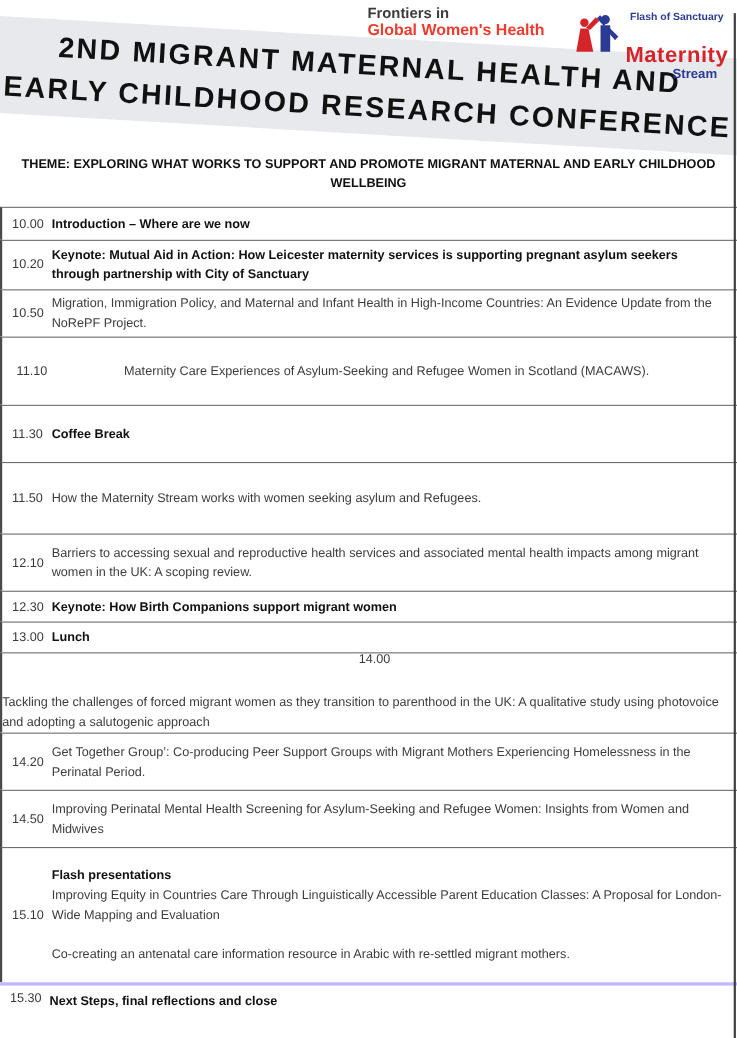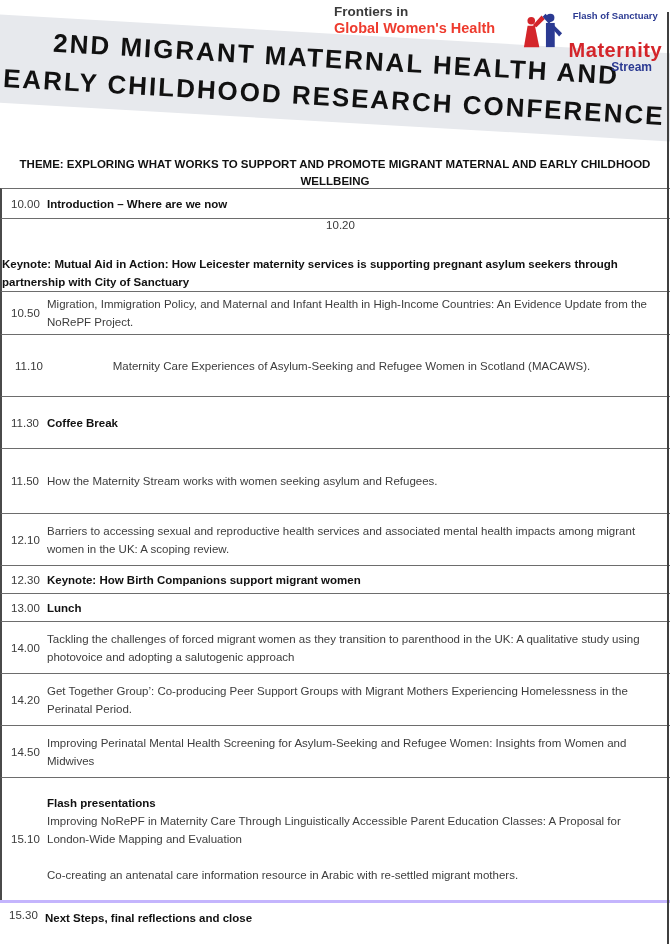--- a/index.html
+++ b/index.html
@@ -37,21 +37,21 @@
     position:absolute;right:8px;top:8px;z-index:2;
     display:flex;align-items:flex-start;
   }
   #sanctuary-figures{width:44px;height:46px;margin-right:4px;}
   #sanctuary-text{text-align:center;line-height:1;}
   #sanctuary-line1{font-size:9.5px;font-weight:bold;margin-top:3px;}
   #sanctuary-line2{font-size:20px;font-weight:bold;letter-spacing:.5px;margin-top:19px;}
   #sanctuary-line3{font-size:12px;font-weight:bold;text-align:right;padding-right:10px;margin-top:1px;}
   #theme{
     position:absolute;left:50%;transform:translateX(-50%);
-    top:156px;width:632px;z-index:2;
+    top:142px;width:632px;z-index:2;
     text-align:center;font-weight:bold;font-size:11.5px;line-height:17px;color:#111;
   }
   
   #schedule{width:670px;border-top:0;}
   .row{
     display:flex;align-items:center;
     border-top:1.5px solid #6d6d6d;
     border-left:2px solid #4a4a4a;
     box-sizing:border-box;
   }
@@ -112,21 +112,21 @@
     <div id="theme">THEME: EXPLORING WHAT WORKS TO SUPPORT AND PROMOTE MIGRANT MATERNAL AND EARLY CHILDHOOD WELLBEING</div>
   </div>
 
   <div id="schedule">
       <div class="row" style="min-height: 30px;">
         <div class="time">10.00</div>
         <div class="session">
           <p class="bold">Introduction – Where are we now</p>
         </div>
       </div>
-      <div class="row" style="min-height: 45px; flex-direction: column;">
+      <div class="row" style="min-height: 45px;">
         <div class="time">10.20</div>
         <div class="session">
           <p class="bold">Keynote: Mutual Aid in Action: How Leicester maternity services is supporting pregnant asylum seekers through partnership with City of Sanctuary</p>
         </div>
       </div>
       <div class="row" style="min-height: 43px;">
         <div class="time">10.50</div>
         <div class="session">
           <p class="">Migration, Immigration Policy, and Maternal and Infant Health in High-Income Countries: An Evidence Update from the NoRePF Project.</p>
         </div>
@@ -160,21 +160,21 @@
         <div class="session">
           <p class="bold">Keynote: How Birth Companions support migrant women</p>
         </div>
       </div>
       <div class="row" style="min-height: 28px;">
         <div class="time">13.00</div>
         <div class="session">
           <p class="bold">Lunch</p>
         </div>
       </div>
-      <div class="row" style="min-height: 52px;">
+      <div class="row" style="min-height: 52px; flex-direction: column;">
         <div class="time">14.00</div>
         <div class="session">
           <p class="">Tackling the challenges of forced migrant women as they transition to parenthood in the UK: A qualitative study using photovoice and adopting a salutogenic approach</p>
         </div>
       </div>
       <div class="row" style="min-height: 52px;">
         <div class="time">14.20</div>
         <div class="session">
           <p class="">Get Together Group’: Co-producing Peer Support Groups with Migrant Mothers Experiencing Homelessness in the Perinatal Period.</p>
         </div>
@@ -182,21 +182,21 @@
       <div class="row" style="min-height: 52px;">
         <div class="time">14.50</div>
         <div class="session">
           <p class="">Improving Perinatal Mental Health Screening for Asylum-Seeking and Refugee Women: Insights from Women and Midwives</p>
         </div>
       </div>
       <div class="row" style="min-height: 123px;">
         <div class="time">15.10</div>
         <div class="session">
           <p class="bold">Flash presentations</p>
-          <p class="">Improving NoRePF in Maternity Care Through Linguistically Accessible Parent Education Classes: A Proposal for London-Wide Mapping and Evaluation</p>
+          <p class="">Improving Equity in Countries Care Through Linguistically Accessible Parent Education Classes: A Proposal for London-Wide Mapping and Evaluation</p>
           <p class=" gap">Co-creating an antenatal care information resource in Arabic with re-settled migrant mothers.</p>
         </div>
       </div>
       <div class="row last" style="min-height: 72px;">
         <div class="time">15.30</div>
         <div class="session">
           <p class="bold">Next Steps, final reflections and close</p>
         </div>
       </div>
     </div>

